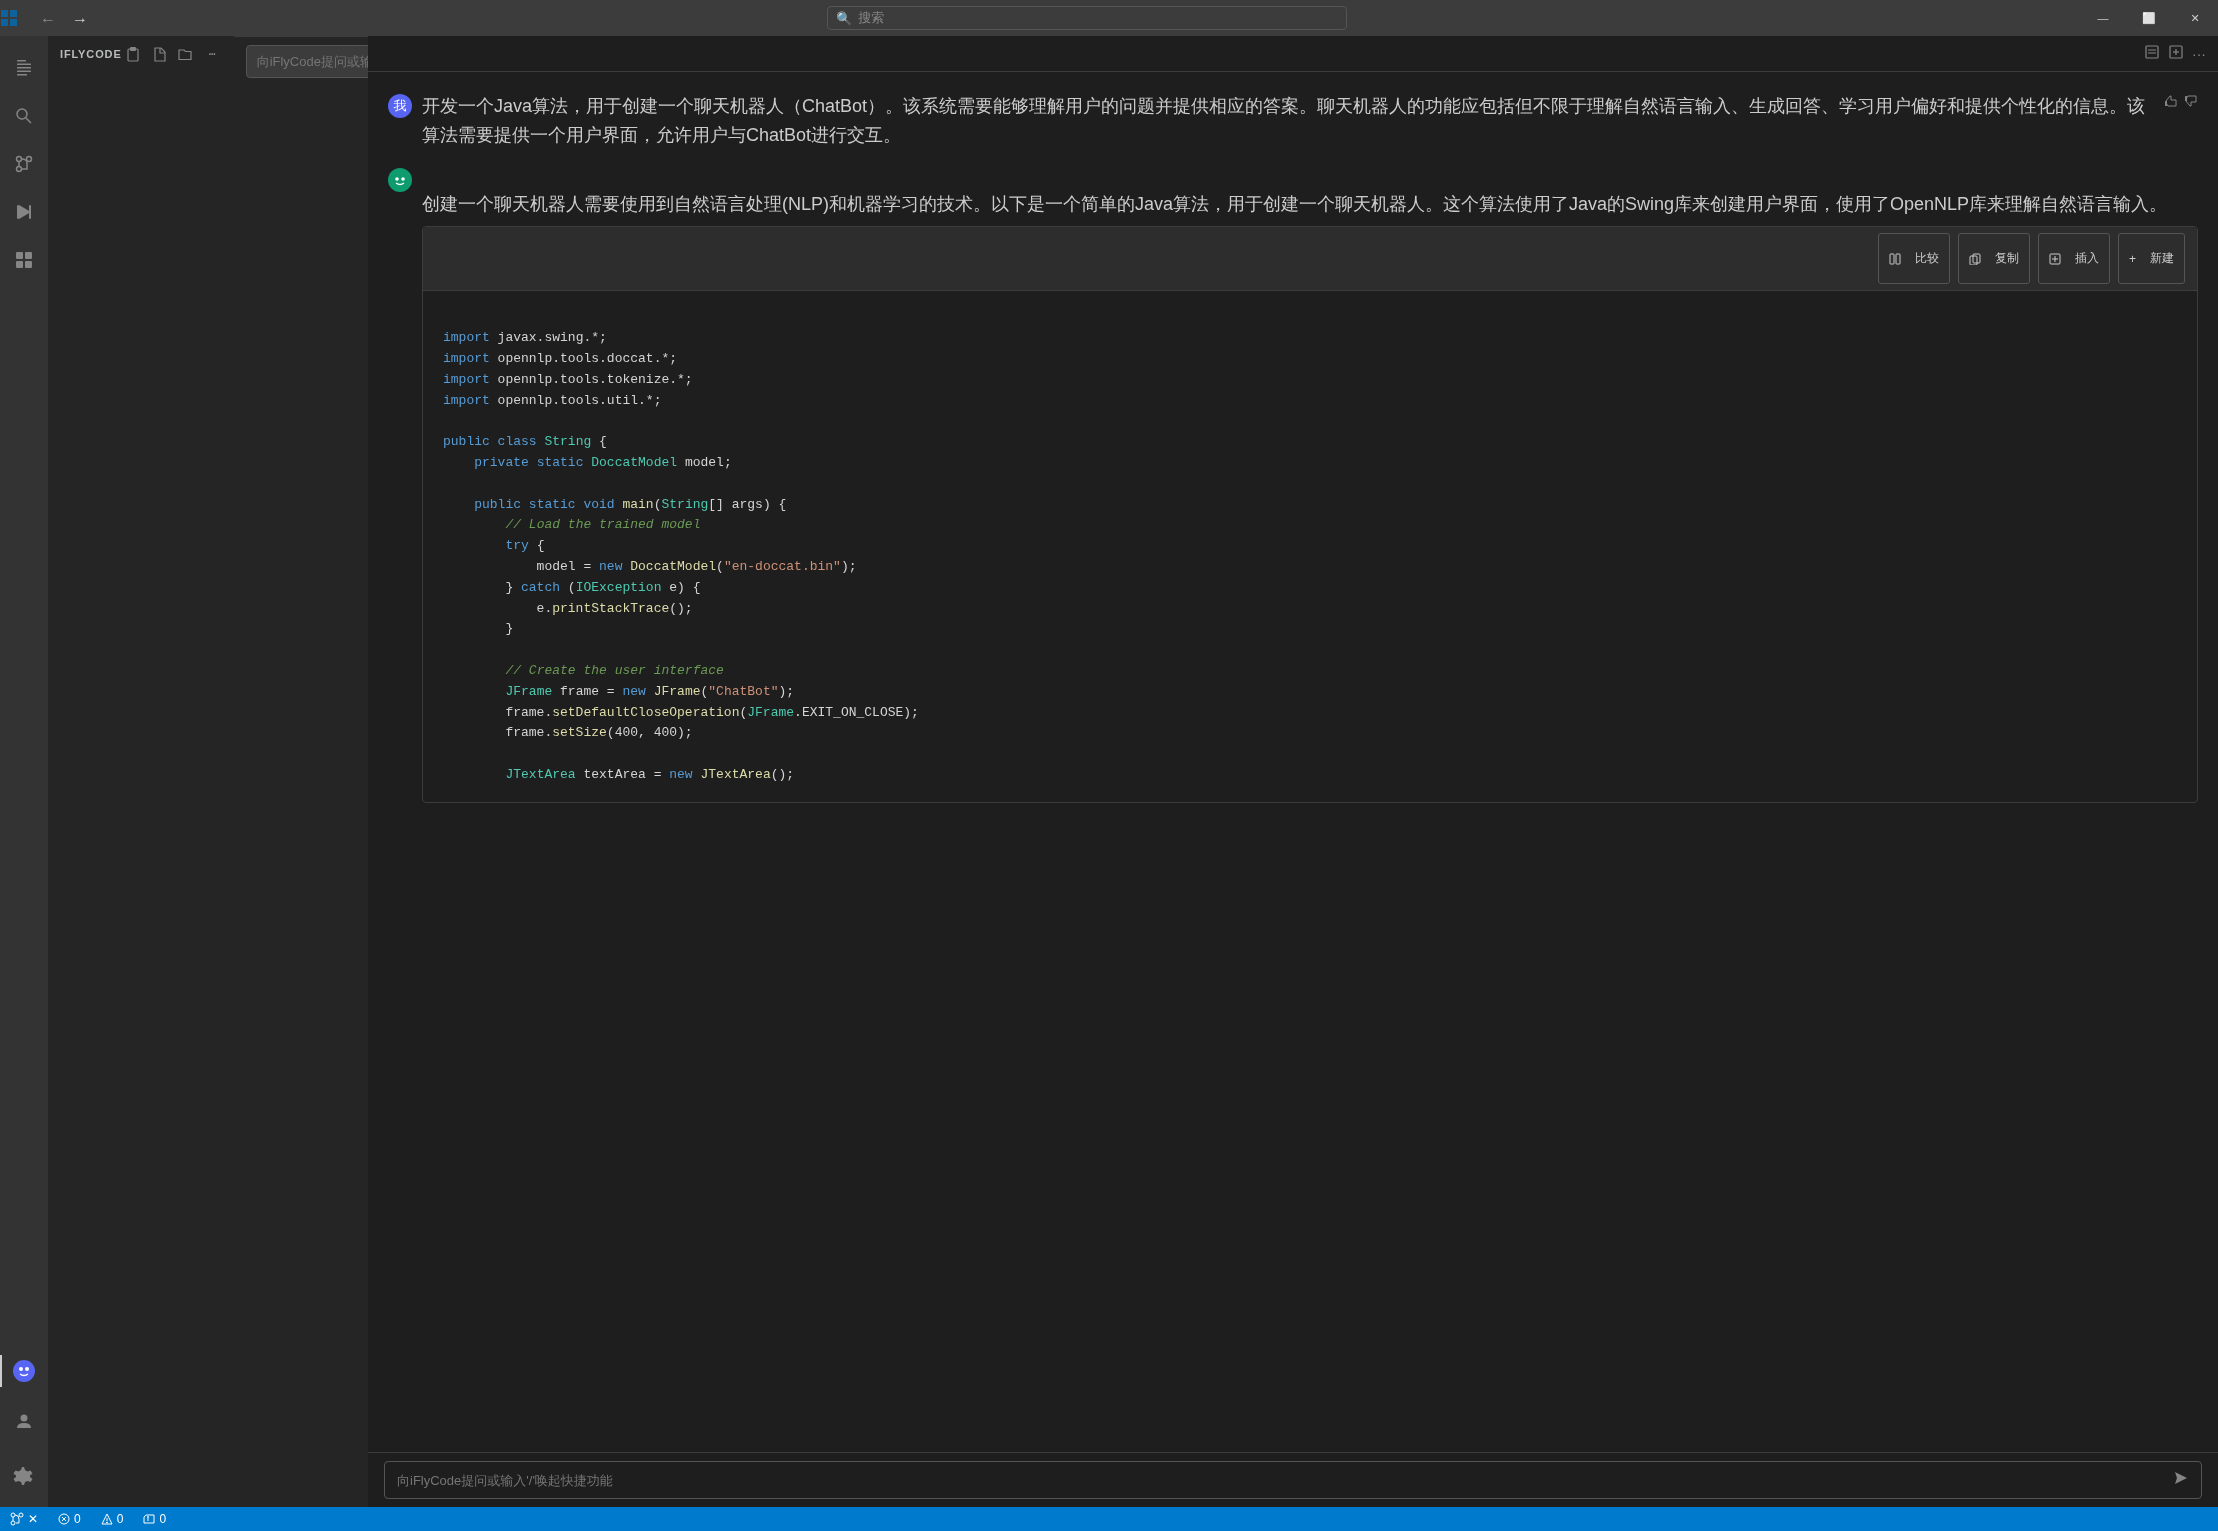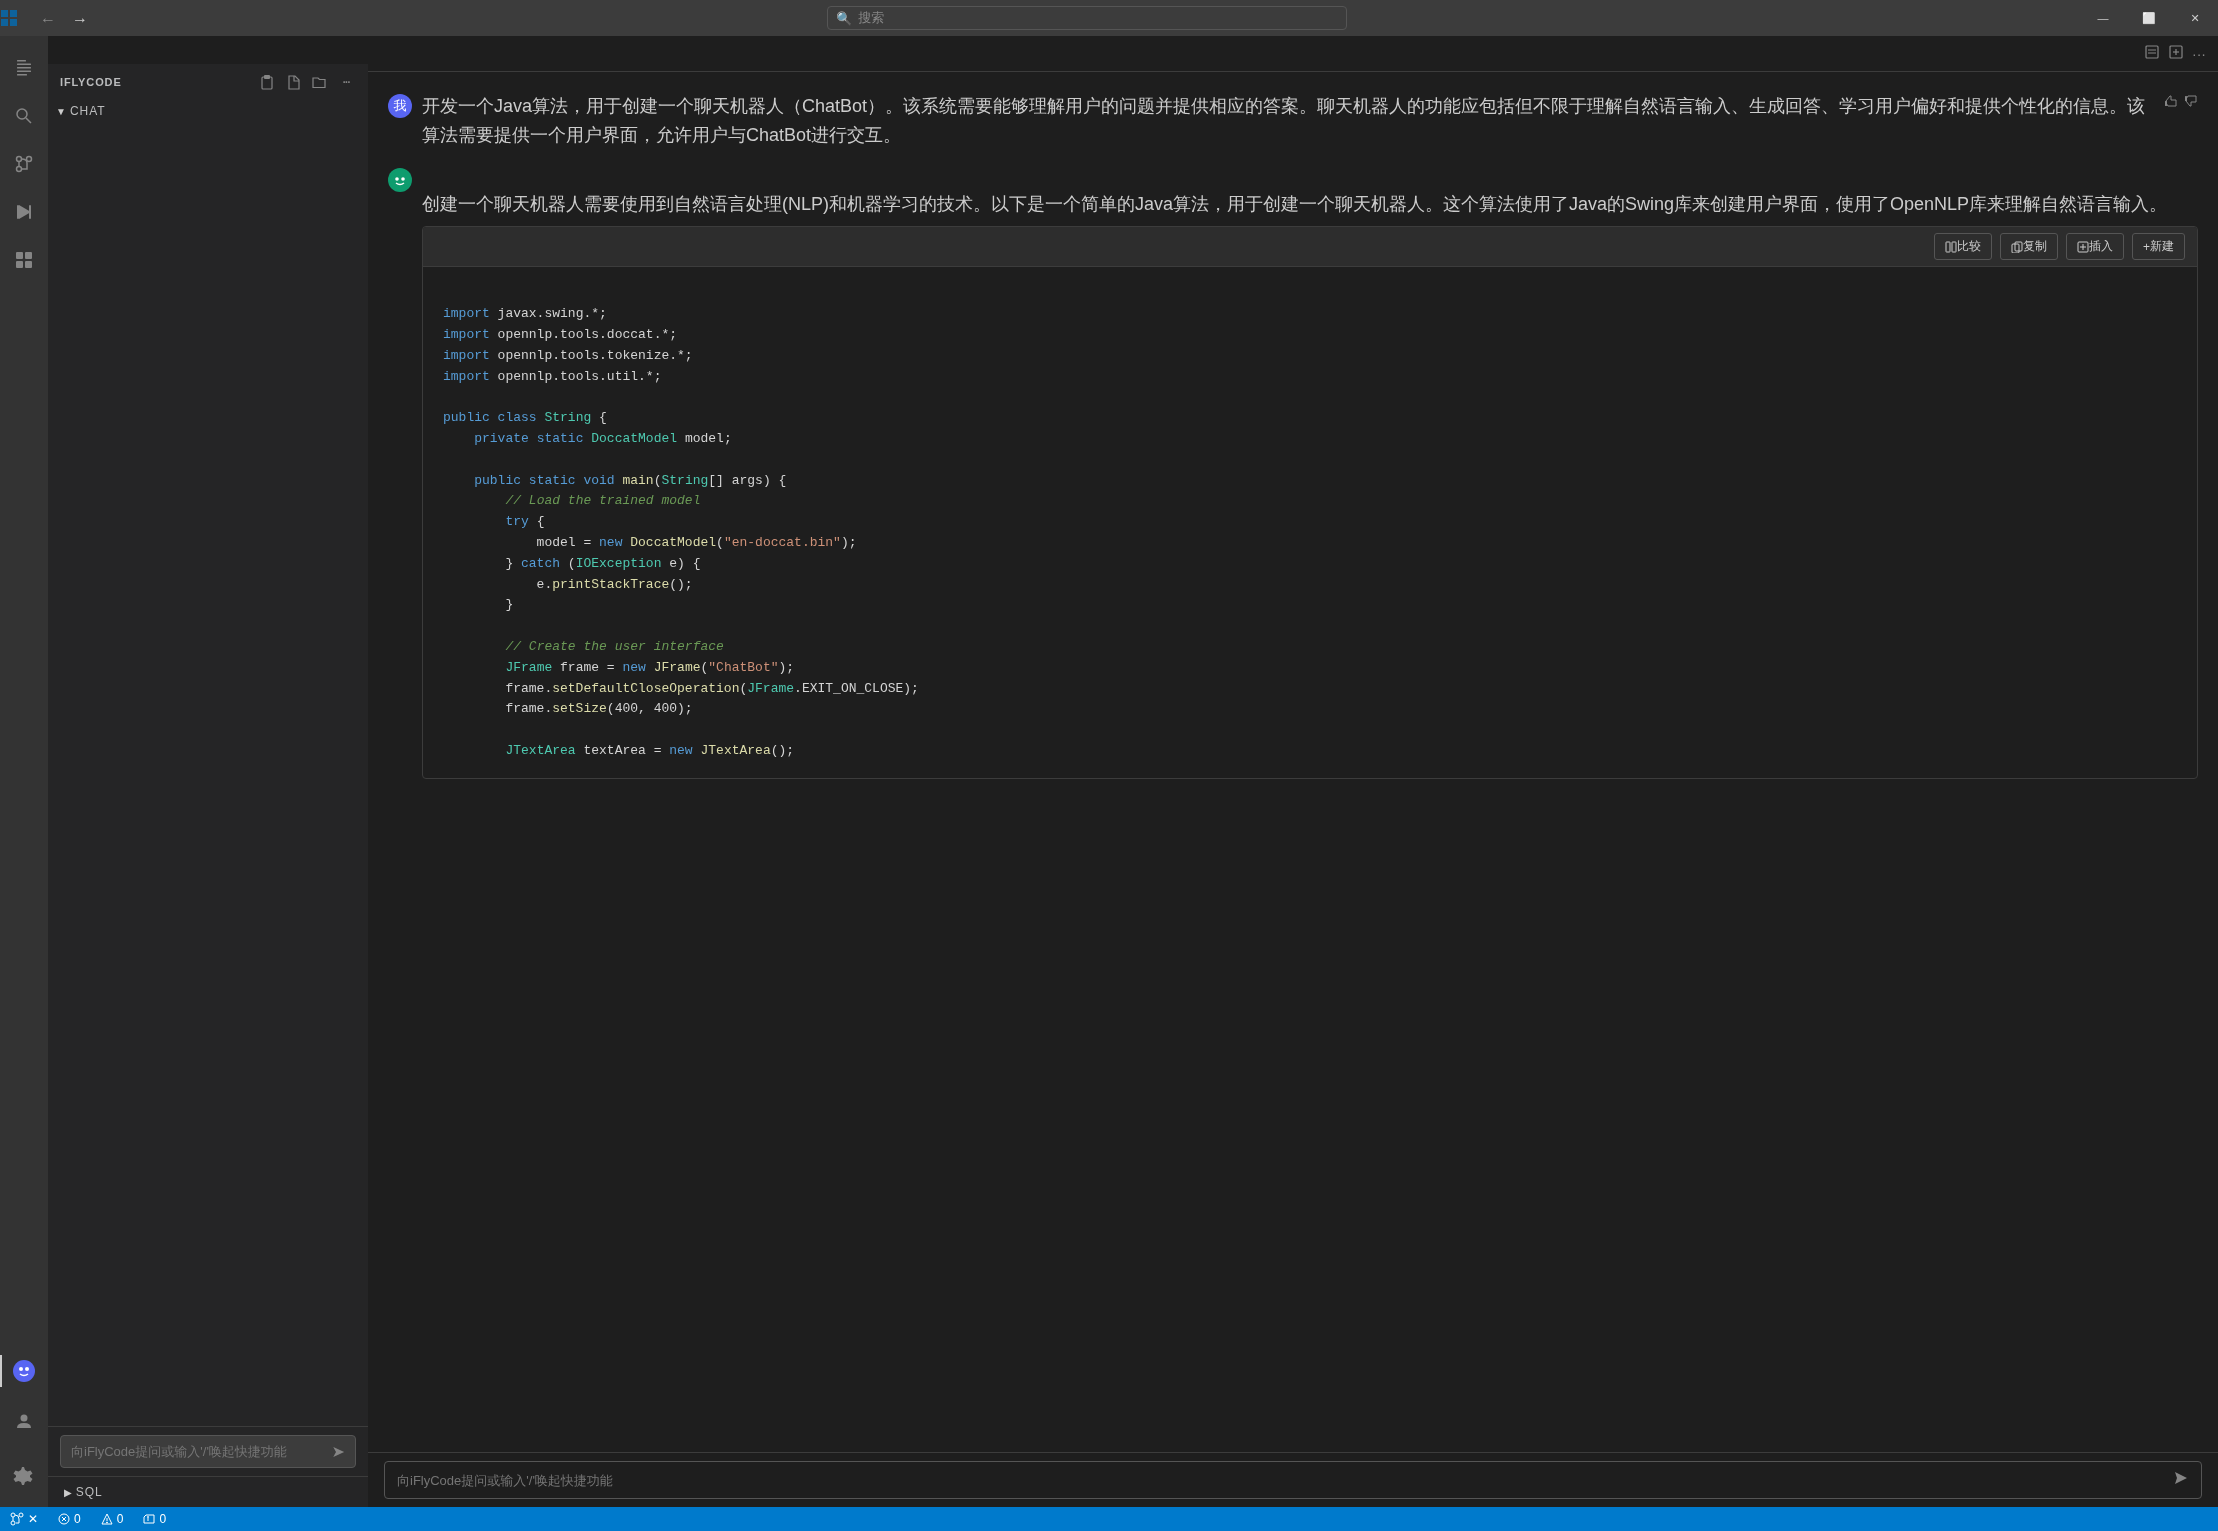--- a/index.html
+++ b/index.html
@@ -143,24 +143,23 @@
       align-items: center;
       padding-bottom: 8px;
       gap: 4px;
     }
 
     
     .sidebar-panel {
       width: 320px;
       background: #252526;
       display: flex;
-      flex-direction: column;
+      flex-direction: row;
       flex-shrink: 0;
       overflow: hidden;
-      margin-top: 28px;
     }
     .sidebar-header {
       display: flex;
       align-items: center;
       justify-content: space-between;
       padding: 8px 12px;
       height: 36px;
     }
     .sidebar-title {
       font-size: 11px;
@@ -352,22 +351,22 @@
       display: flex;
       justify-content: flex-end;
       gap: 8px;
       padding: 6px 12px;
       background: #2d2d2d;
       border-bottom: 1px solid #3c3c3c;
     }
     .code-toolbar-btn {
       display: flex;
       align-items: center;
-      gap: 0;
-      padding: 4px 10px;
+      gap: 14px;
+      padding: 16px 10px;
       border: 1px solid #555;
       border-radius: 3px;
       background: #2d2d2d;
       color: #cccccc;
       font-size: 12px;
       cursor: pointer;
     }
     .code-content {
       padding: 16px 20px;
       font-family: 'Consolas', 'Courier New', monospace;

